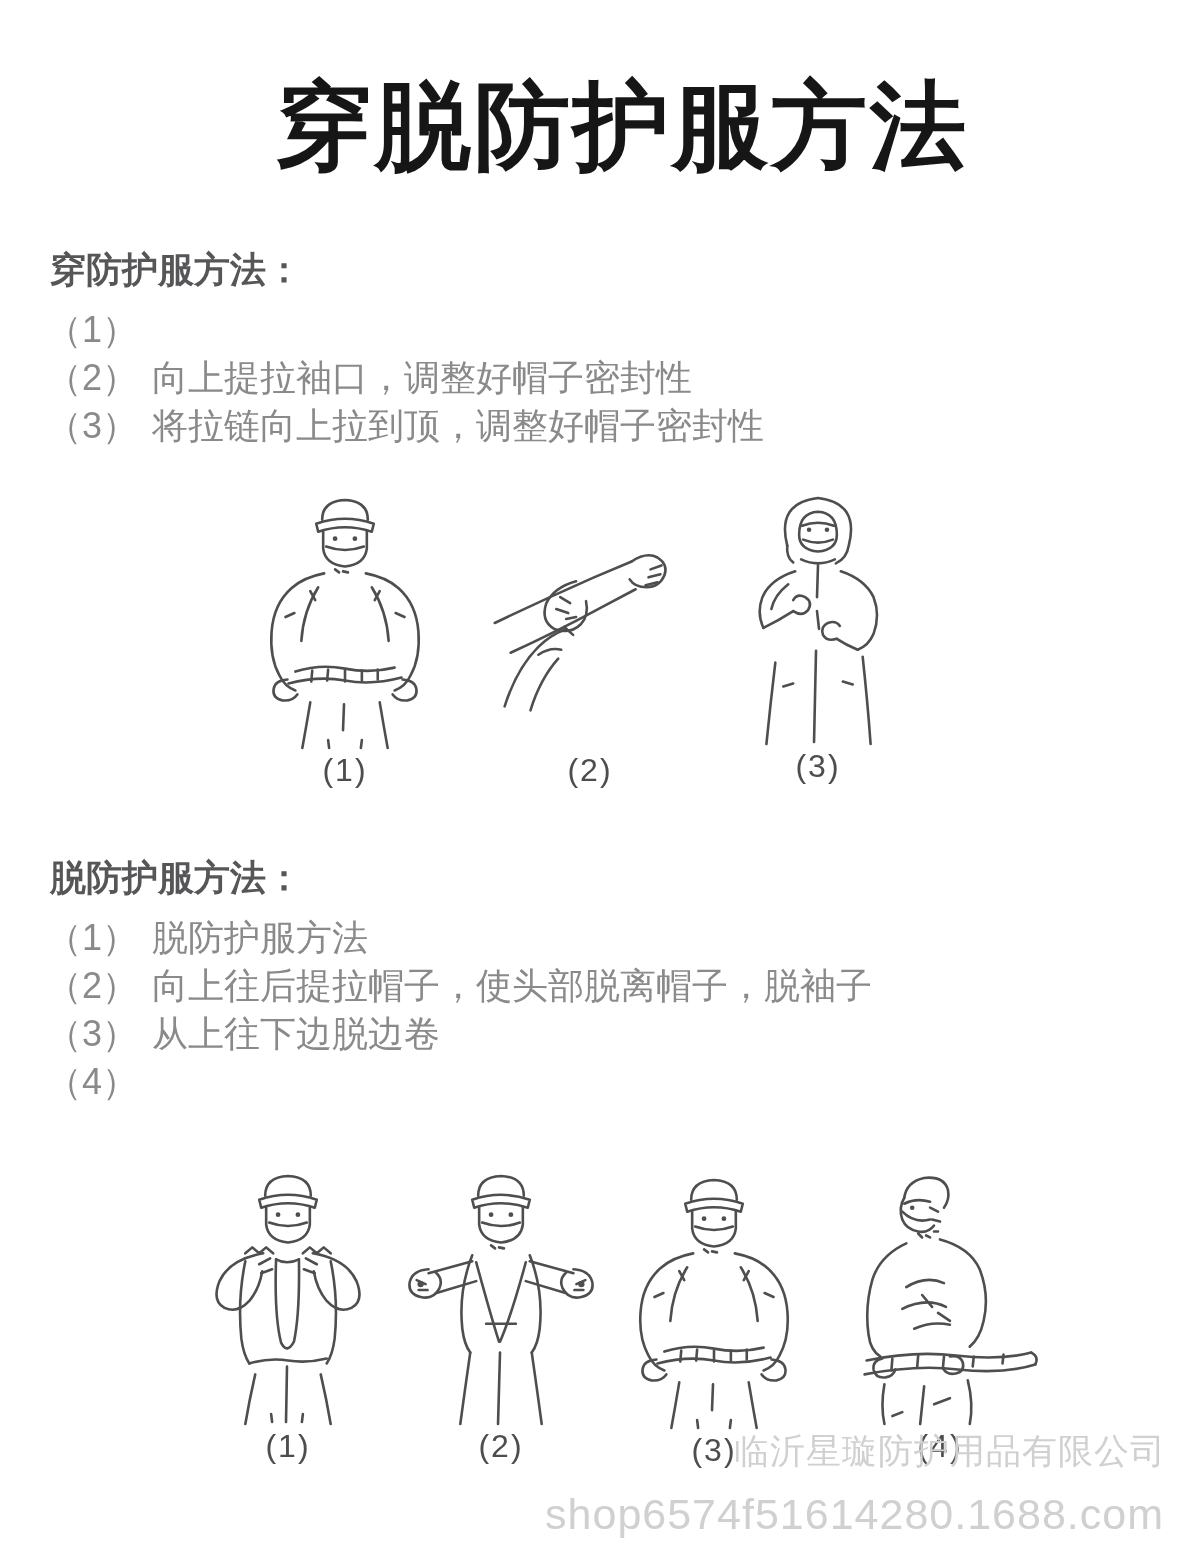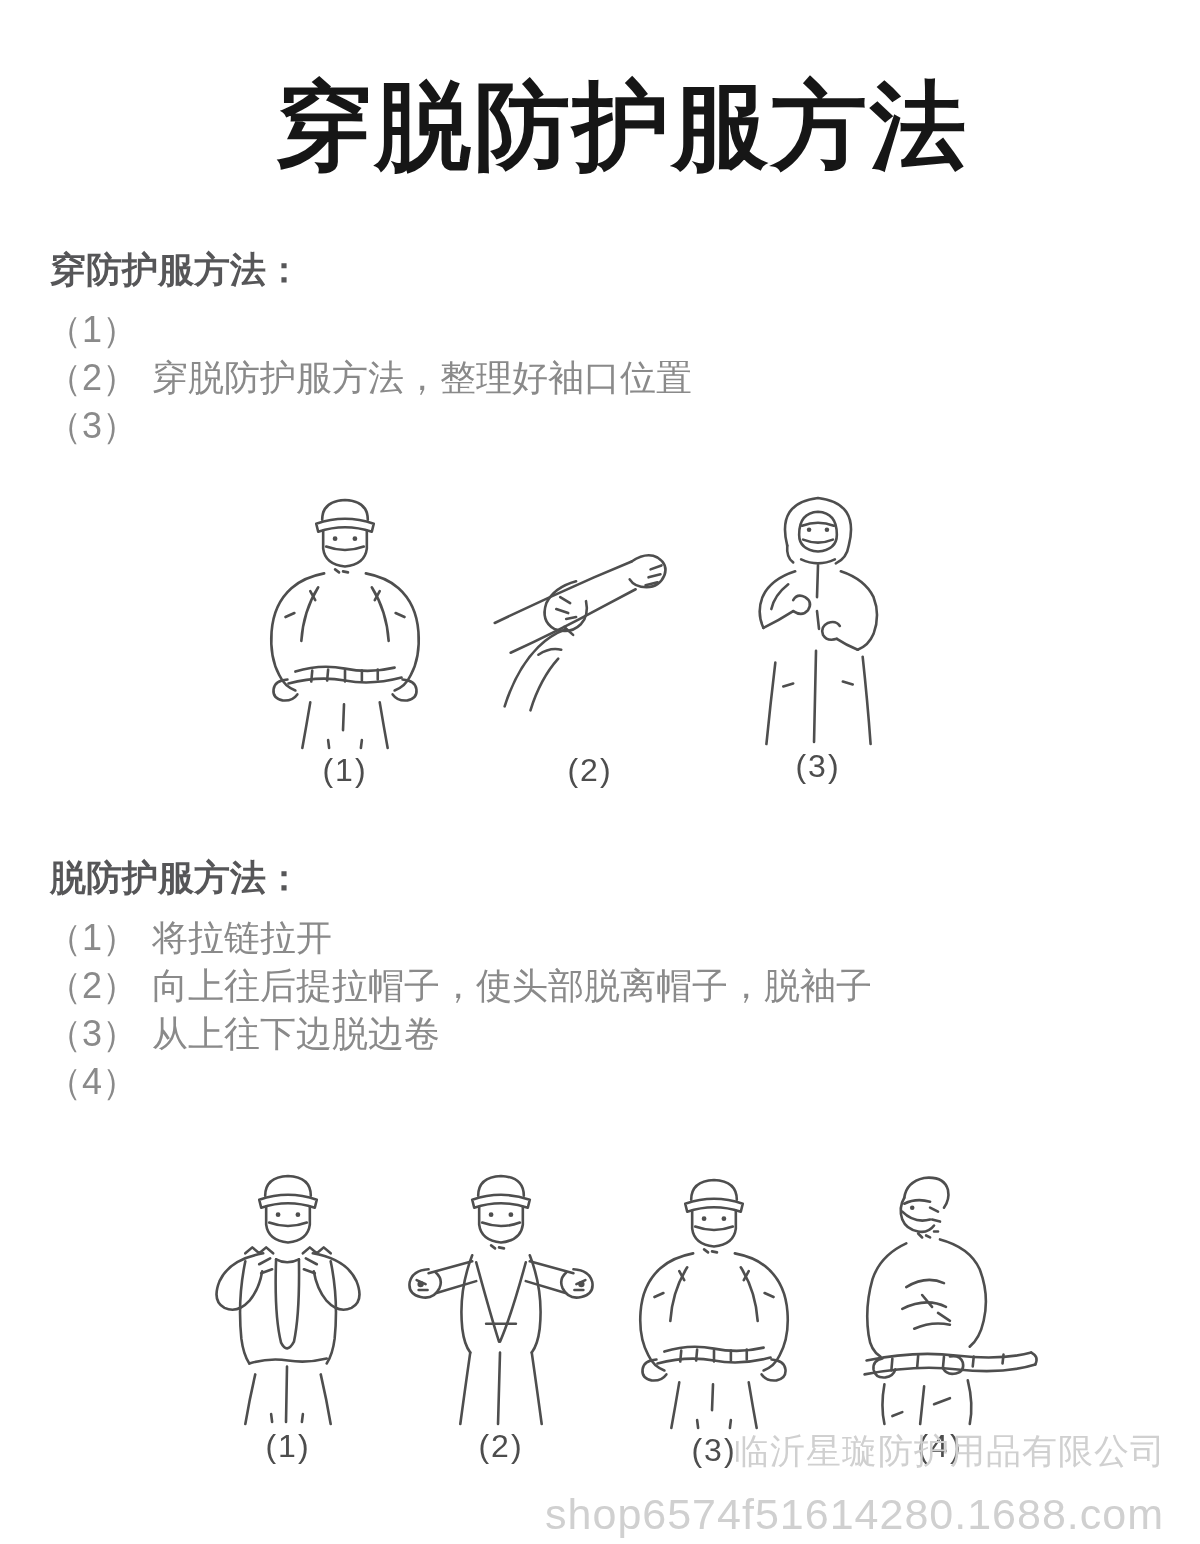--- a/index.html
+++ b/index.html
@@ -72,24 +72,25 @@
 
 <div class="page-title">穿脱防护服方法</div>
 
 <div class="section-heading heading-wear">穿防护服方法：</div>
 <div class="steps steps-wear">
   <div class="step">
     <span class="num">（1）</span>
   </div>
   <div class="step">
     <span class="num">（2）</span>
-    <span class="txt">穿脱防护服方法，整理好袖口位置</span>
+    <span class="txt">向上提拉袖口，调整好帽子密封性</span>
   </div>
   <div class="step">
     <span class="num">（3）</span>
+    <span class="txt">将拉链向上拉到顶，调整好帽子密封性</span>
   </div>
 </div>
 
 <div class="figure fig-w1">
   <svg viewBox="0 0 210 260" fill="none" stroke="currentColor" stroke-width="2.6" stroke-linecap="round" stroke-linejoin="round" aria-label="person in coverall pulled up to waist, gripping suit at hips">
     <path d="M82,28 Q82,9 105,8 Q128,9 128,28"></path>
     <path d="M76,32 Q105,22 134,32 M78,40 Q105,31 132,40 M76,32 L78,40 M134,32 L132,40"></path>
     <path d="M83,39 L83,57 Q85,73 105,75 Q125,73 127,57 L127,39"></path>
     <circle cx="95" cy="47" r="2.4" fill="currentColor" stroke="none"></circle>
     <circle cx="115" cy="47" r="2.4" fill="currentColor" stroke="none"></circle>
@@ -147,21 +148,21 @@
     <path d="M62,176 Q57,218 53,258 M150,170 Q155,216 158,258"></path>
     <path d="M70,200 l10,-3 M140,198 l-10,-3"></path>
   </svg>
   <div class="fig-label">(3)</div>
 </div>
 
 <div class="section-heading heading-doff">脱防护服方法：</div>
 <div class="steps steps-doff">
   <div class="step">
     <span class="num">（1）</span>
-    <span class="txt">将拉链拉开</span>
+    <span class="txt">脱防护服方法</span>
   </div>
   <div class="step">
     <span class="num">（2）</span>
     <span class="txt">向上往后提拉帽子，使头部脱离帽子，脱袖子</span>
   </div>
   <div class="step">
     <span class="num">（3）</span>
     <span class="txt">从上往下边脱边卷</span>
   </div>
   <div class="step">

